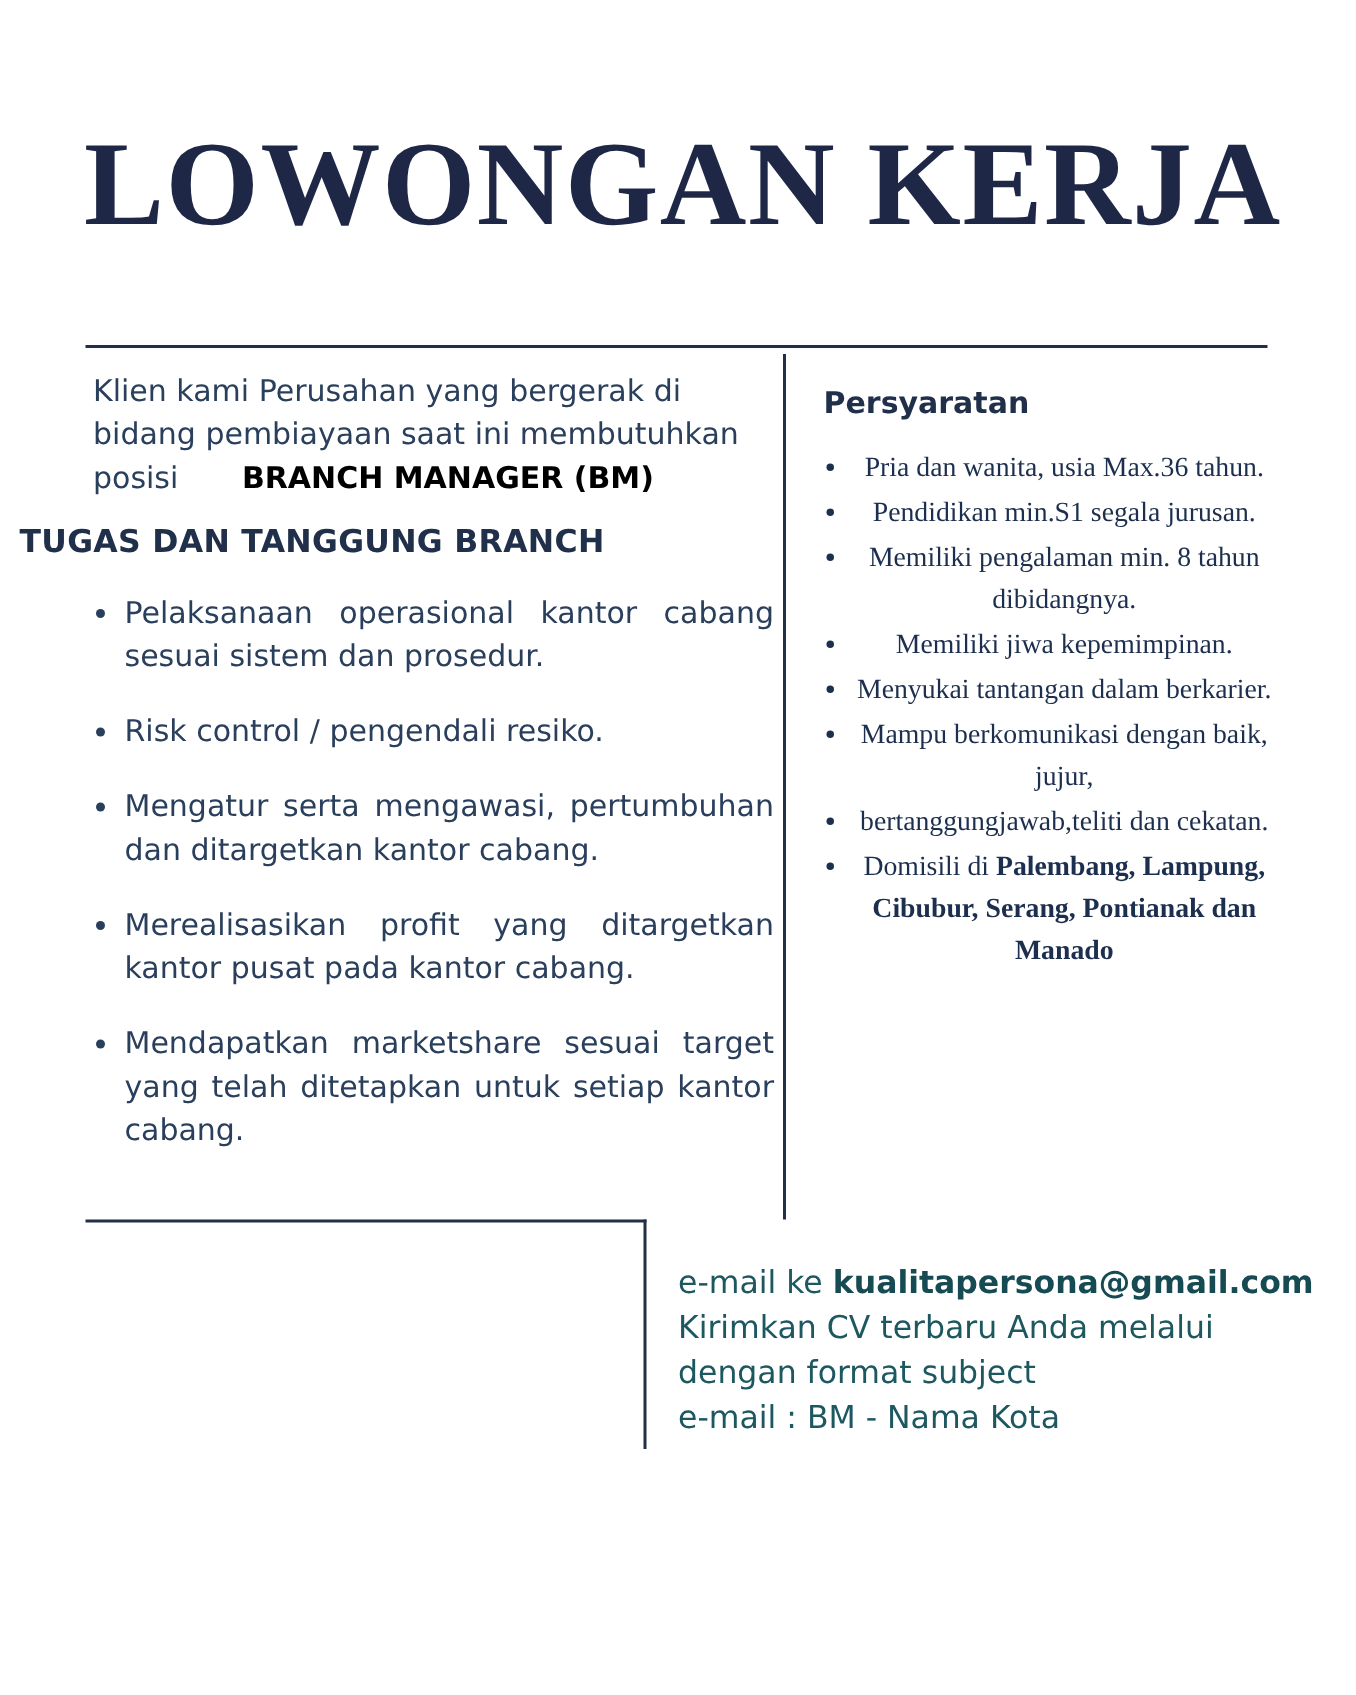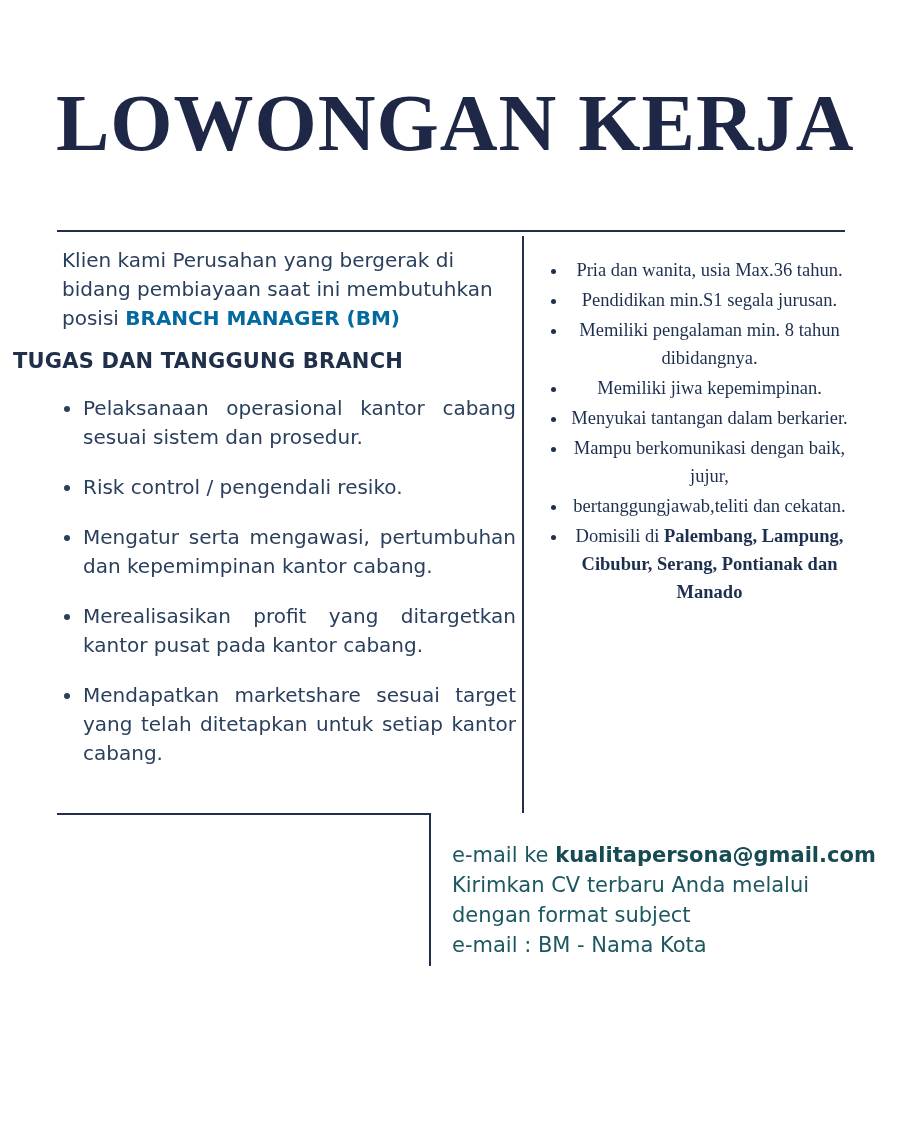--- a/index.html
+++ b/index.html
@@ -40,21 +40,21 @@
     left: 62px;
     top: 246px;
     width: 454px;
     color: #2a3f5c;
   }
   .intro {
     margin: 0;
     font-size: 20px;
     line-height: 29px;
   }
-  .intro strong { font-weight: 700; color: #0369a1; }
+  .intro strong { font-weight: 700; color: #000000; margin-left: 36px; }
   .duties-heading {
     margin: 16px 0 4px -49px;
     font-size: 21px;
     font-weight: 700;
     letter-spacing: 0.2px;
     color: #20304a;
     white-space: nowrap;
   }
   .duties-list {
     margin: 4px 0 0 0;
@@ -116,29 +116,30 @@
   <div class="rule rule-top"></div>
 
   <div class="left-col">
     <p class="intro"><span>Klien kami Perusahan yang bergerak di bidang pembiayaan saat ini membutuhkan posisi </span><strong>BRANCH MANAGER (BM)</strong></p>
 
     <h2 class="duties-heading">TUGAS DAN TANGGUNG BRANCH</h2>
 
     <ul class="duties-list">
       <li>Pelaksanaan operasional kantor cabang sesuai sistem dan prosedur.</li>
       <li>Risk control / pengendali resiko.</li>
-      <li>Mengatur serta mengawasi, pertumbuhan dan kepemimpinan kantor cabang.</li>
+      <li>Mengatur serta mengawasi, pertumbuhan dan ditargetkan kantor cabang.</li>
       <li>Merealisasikan profit yang ditargetkan kantor pusat pada kantor cabang.</li>
       <li>Mendapatkan marketshare sesuai target yang telah ditetapkan untuk setiap kantor cabang.</li>
     </ul>
   </div>
 
   <div class="v-divider"></div>
 
   <div class="right-col">
+    <h2 class="req-heading">Persyaratan</h2>
     <ul class="req-list">
       <li>Pria dan wanita, usia Max.36 tahun.</li>
       <li>Pendidikan min.S1 segala jurusan.</li>
       <li>Memiliki pengalaman min. 8 tahun dibidangnya.</li>
       <li>Memiliki jiwa kepemimpinan.</li>
       <li>Menyukai tantangan dalam berkarier.</li>
       <li>Mampu berkomunikasi dengan baik, jujur,</li>
       <li>bertanggungjawab,teliti dan cekatan.</li>
       <li><span>Domisili  di </span><strong>Palembang, Lampung, Cibubur, Serang, Pontianak dan Manado</strong></li>
     </ul>

